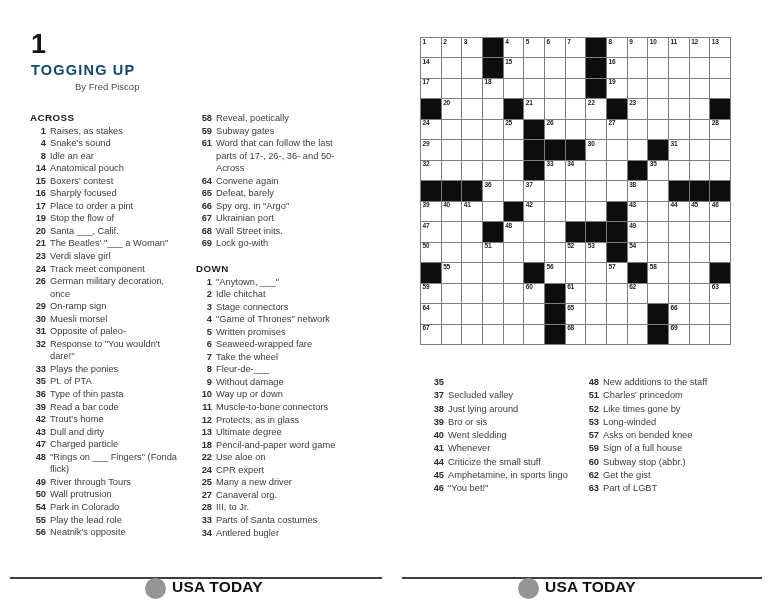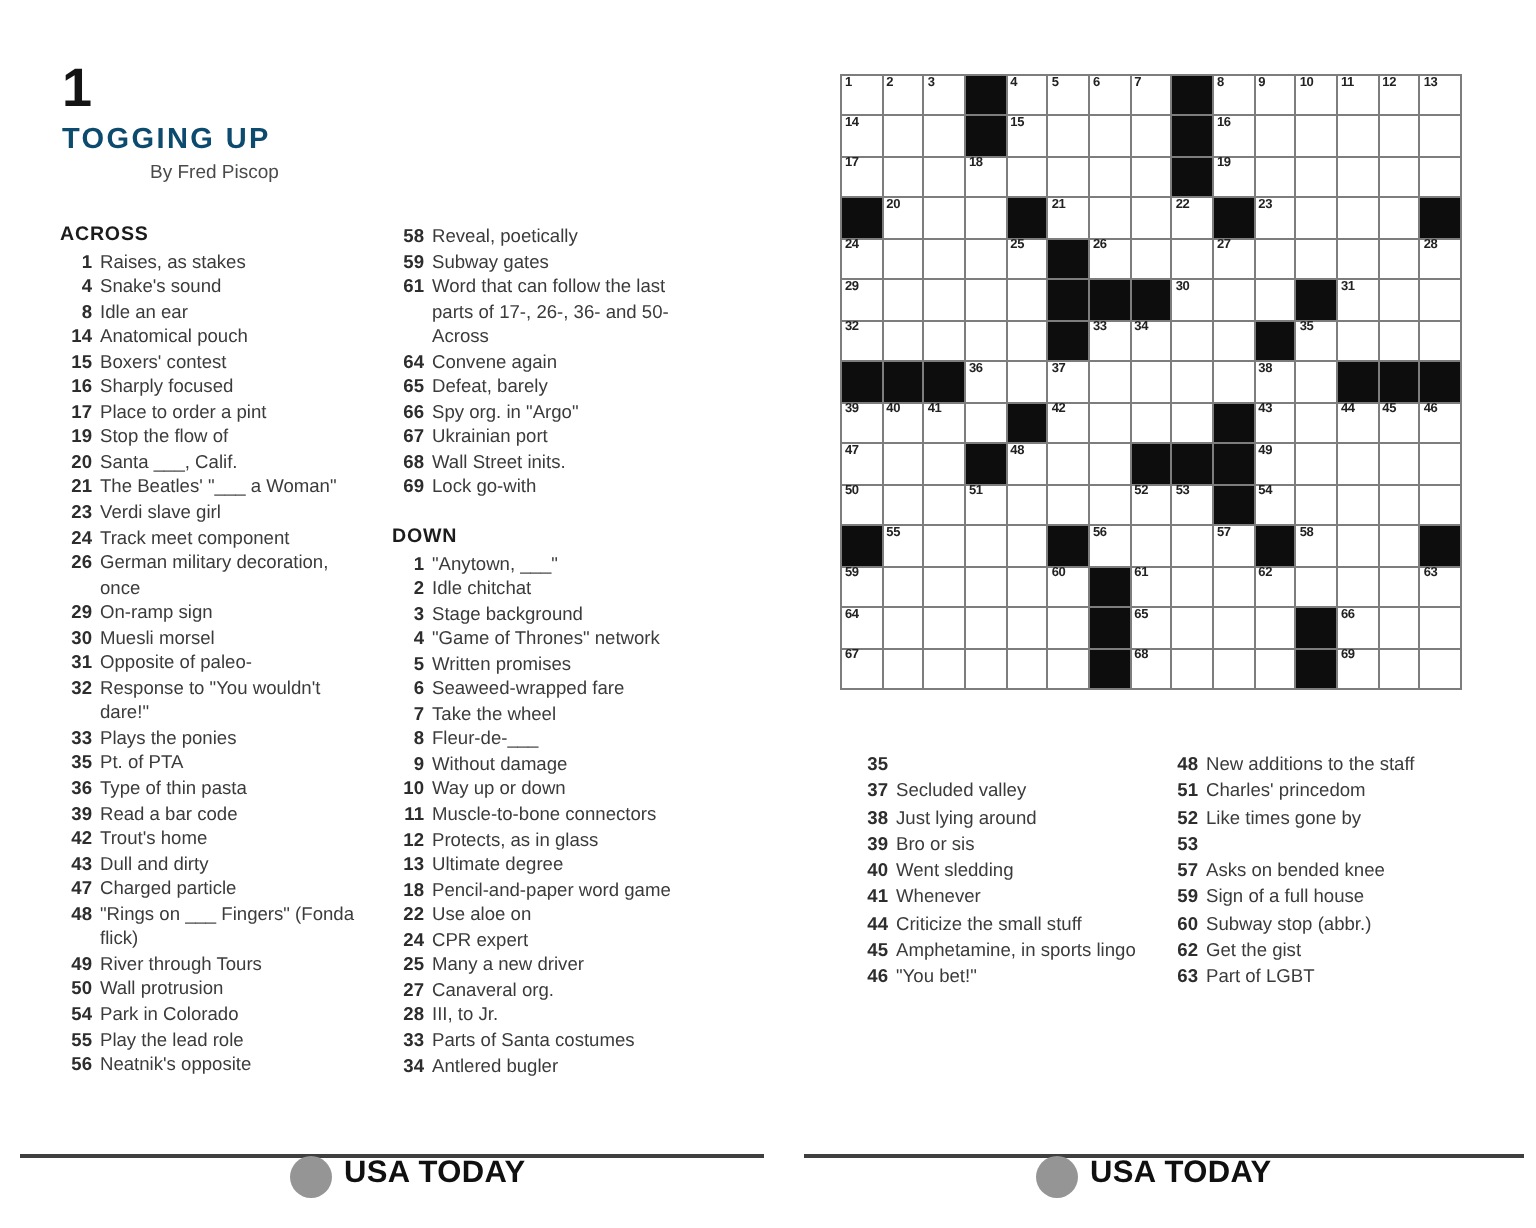--- a/index.html
+++ b/index.html
@@ -218,21 +218,21 @@
       <div class="clue">
         <span class="cn">1</span>
         <span class="ct">"Anytown, ___"</span>
       </div>
       <div class="clue">
         <span class="cn">2</span>
         <span class="ct">Idle chitchat</span>
       </div>
       <div class="clue">
         <span class="cn">3</span>
-        <span class="ct">Stage background</span>
+        <span class="ct">Stage connectors</span>
       </div>
       <div class="clue">
         <span class="cn">4</span>
         <span class="ct">"Game of Thrones" network</span>
       </div>
       <div class="clue">
         <span class="cn">5</span>
         <span class="ct">Written promises</span>
       </div>
       <div class="clue">
@@ -345,20 +345,21 @@
       <div class="clue">
         <span class="cn">51</span>
         <span class="ct">Charles' princedom</span>
       </div>
       <div class="clue">
         <span class="cn">52</span>
         <span class="ct">Like times gone by</span>
       </div>
       <div class="clue">
         <span class="cn">53</span>
+        <span class="ct">Long-winded</span>
       </div>
       <div class="clue">
         <span class="cn">57</span>
         <span class="ct">Asks on bended knee</span>
       </div>
       <div class="clue">
         <span class="cn">59</span>
         <span class="ct">Sign of a full house</span>
       </div>
       <div class="clue">

